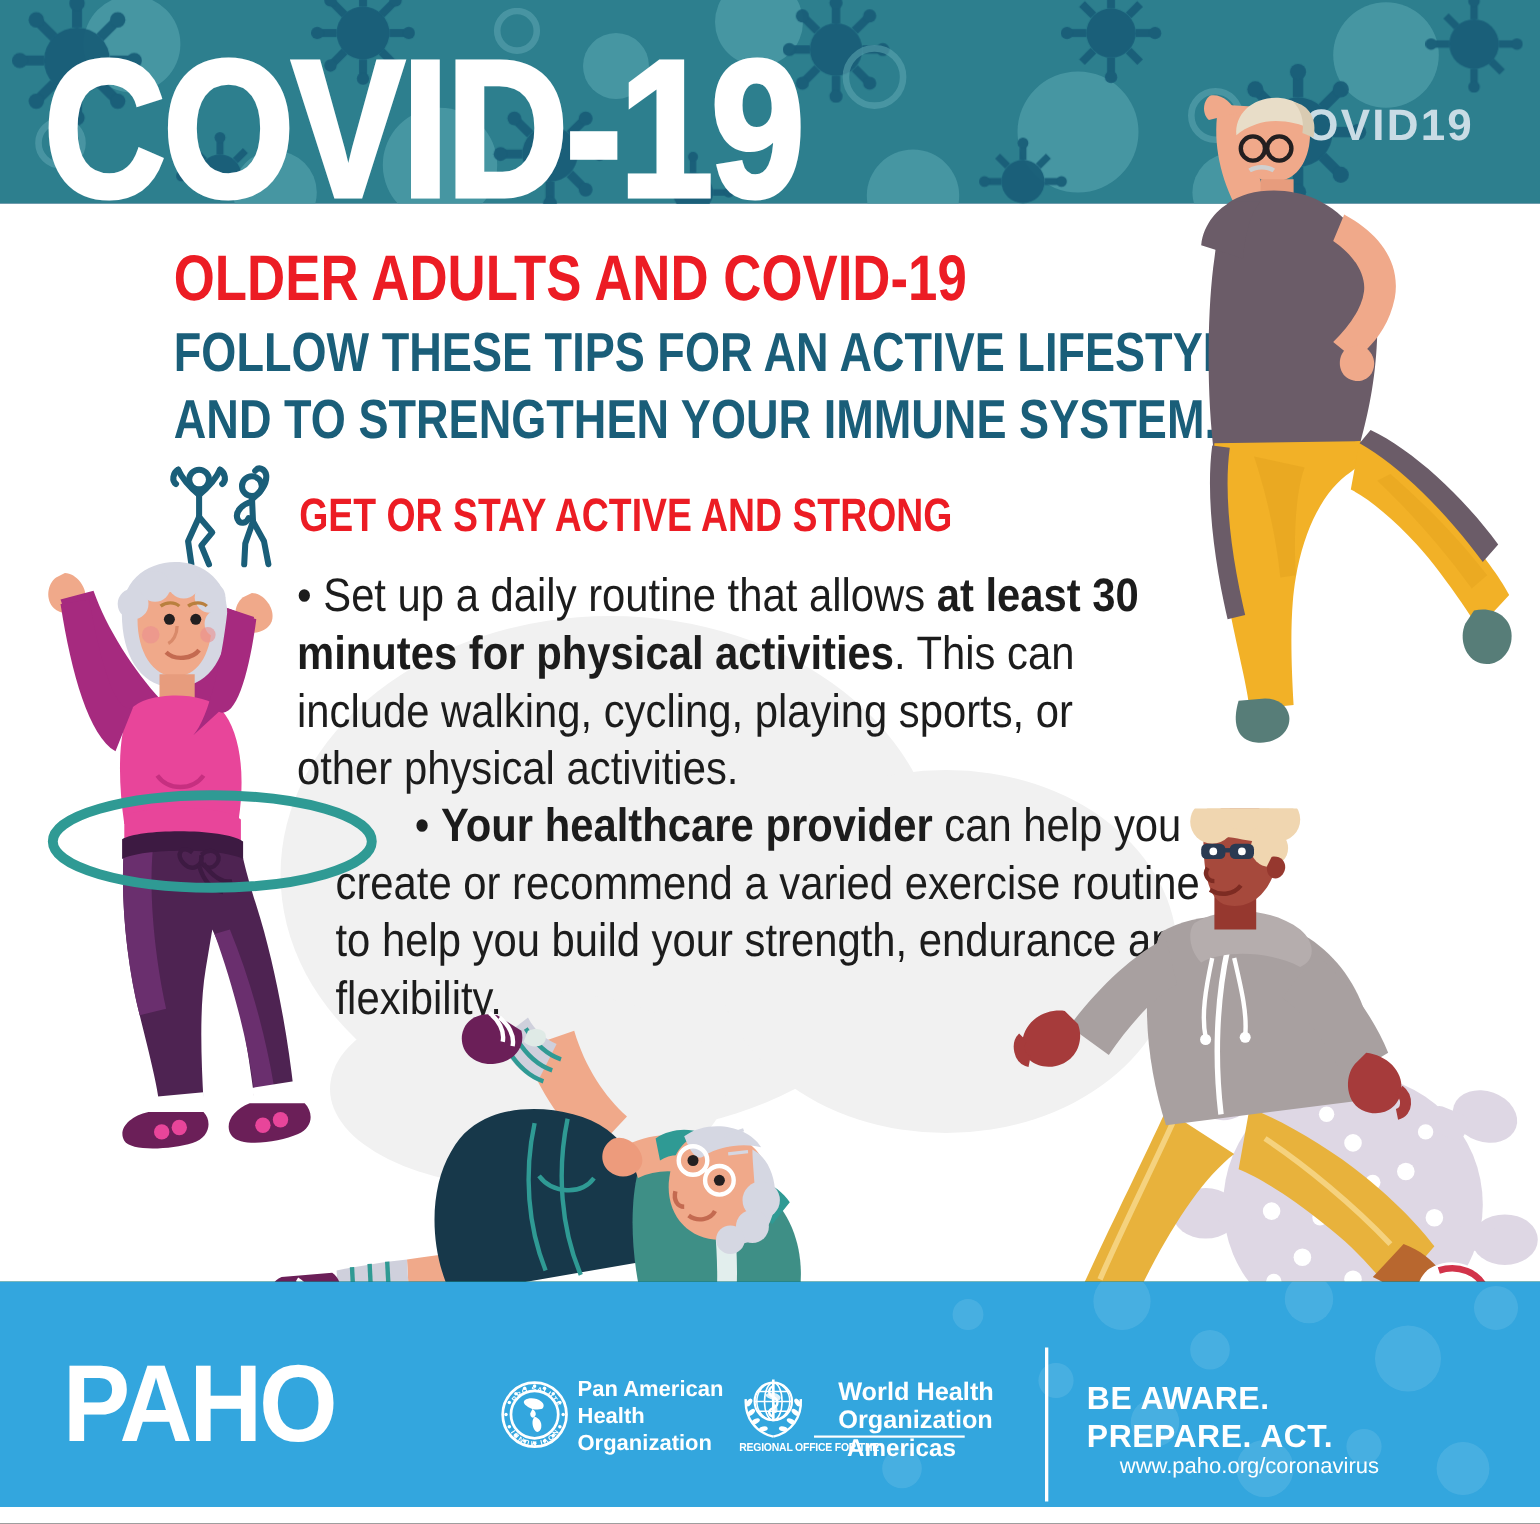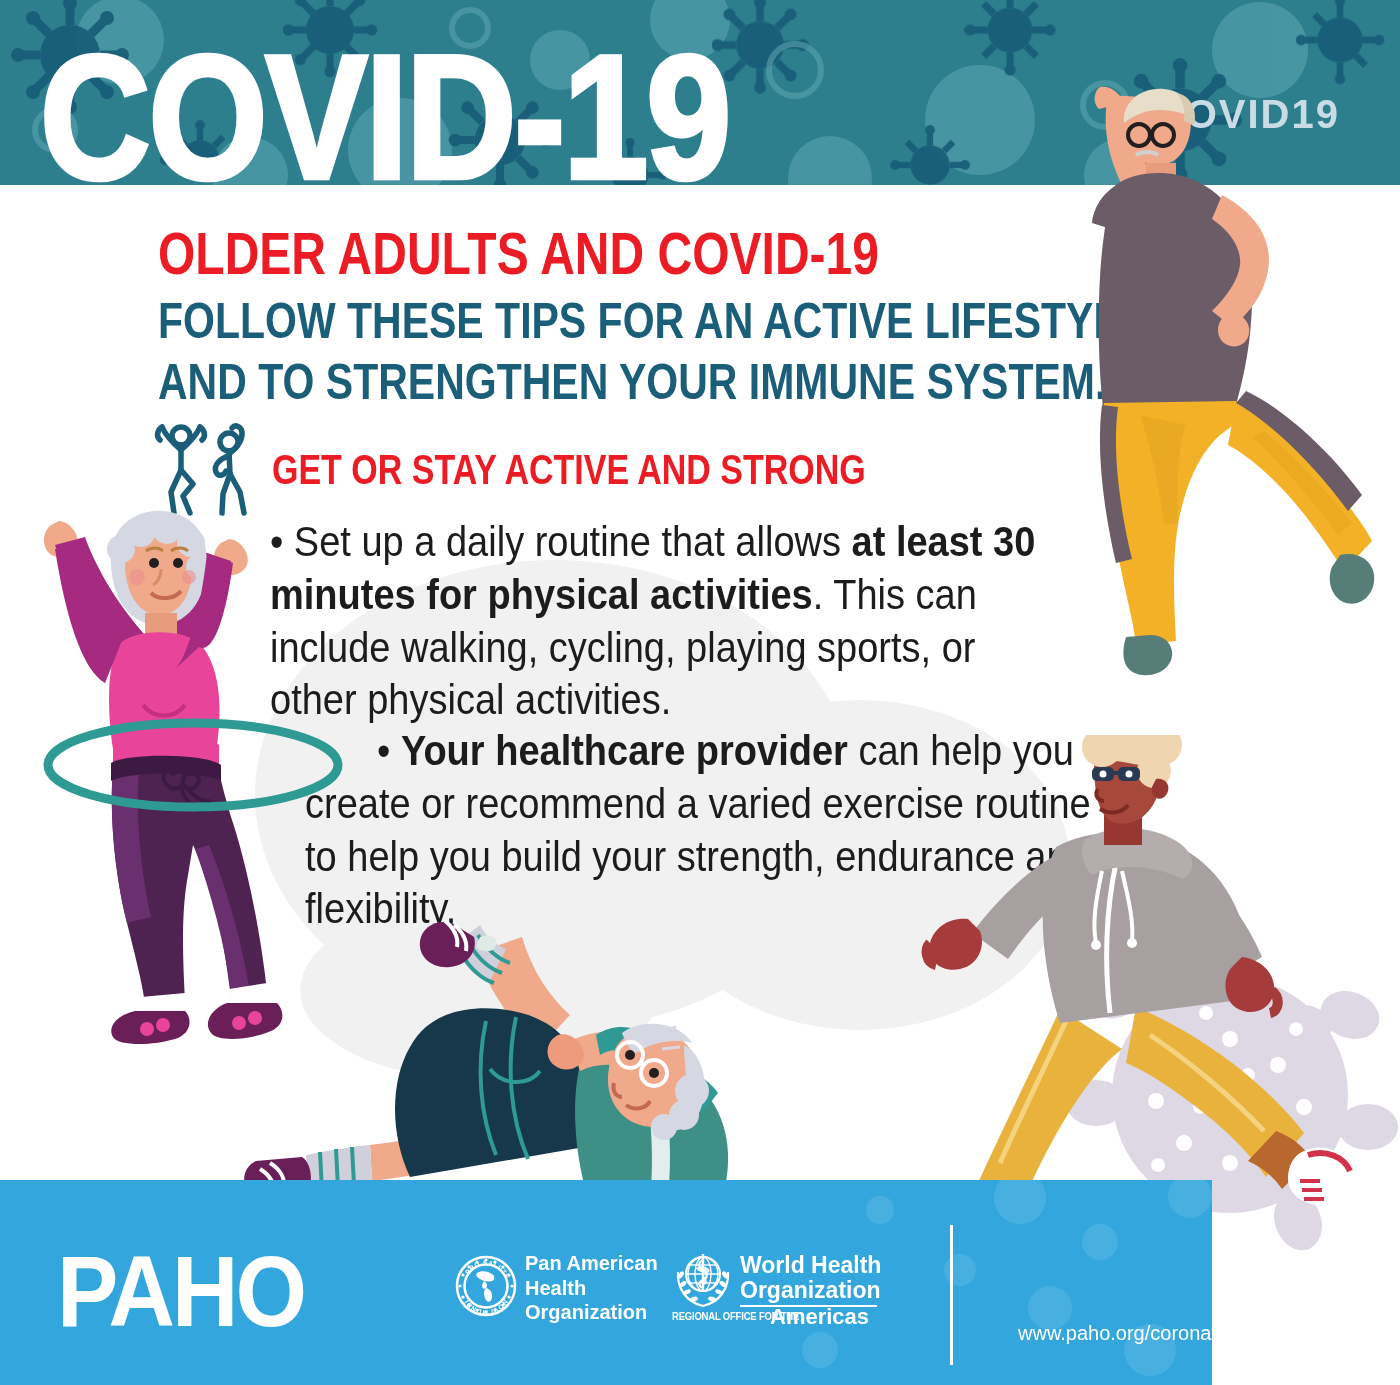--- a/index.html
+++ b/index.html
@@ -117,41 +117,41 @@
   
   .illus{ position:absolute; }
   .illus svg{ display:block; }
   #fig-jumping{ left:1000px; top:85px; }
   #fig-hoop{ left:35px; top:505px; }
   #fig-lying{ left:240px; top:915px; }
   #fig-running{ left:900px; top:735px; }
 
   
   .footer{
-    position:absolute; left:0; bottom:0; width:1212px; height:205px;
+    position:absolute; left:0; bottom:15px; width:1400px; height:205px;
     background:#0f766e; overflow:hidden;
   }
   .footer .dots{ position:absolute; inset:0; }
   .paho-word{
     position:absolute; left:57px; top:62px;
     font-family:"Liberation Sans","Liberation Sans Narrow",sans-serif;
     font-weight:bold; font-size:92px; line-height:92px;
     letter-spacing:-3px; color:#ffffff;
     transform:scaleY(1.08); transform-origin:left top;
   }
   .paho-seal{ position:absolute; left:455px; top:1255px; }
   .paho-lines{
     position:absolute; left:525px; top:1251px;
     font-family:"Liberation Sans",sans-serif;
     font-weight:bold; font-size:20px; line-height:24.5px;
     color:#ffffff; white-space:nowrap;
   }
   .who-emblem{ position:absolute; left:672px; top:1248px; }
   .who-lines{
-    position:absolute; left:740px; top:1253px;
+    position:absolute; left:762px; top:1253px;
     font-family:"Liberation Sans",sans-serif;
     font-weight:bold; font-size:23px; line-height:25px;
     color:#ffffff; white-space:nowrap;
   }
   .who-rule{
     position:absolute; left:740px; top:1305px;
     width:137px; height:2px; background:#ffffff;
   }
   .who-regional{
     position:absolute; left:672px; top:1310px;
@@ -851,15 +851,19 @@
   <div class="who-lines">
     <div>World Health</div>
     <div>Organization</div>
   </div>
   <div class="who-rule"></div>
   <div class="who-regional">REGIONAL OFFICE FOR THE</div>
   <div class="who-americas">Americas</div>
 
   <div class="foot-divider"></div>
 
+  <div class="slogan">
+    <div>BE AWARE.</div>
+    <div>PREPARE. ACT.</div>
+  </div>
   <div class="foot-url">www.paho.org/coronavirus</div>
 
 </div>
 
 </body></html>

